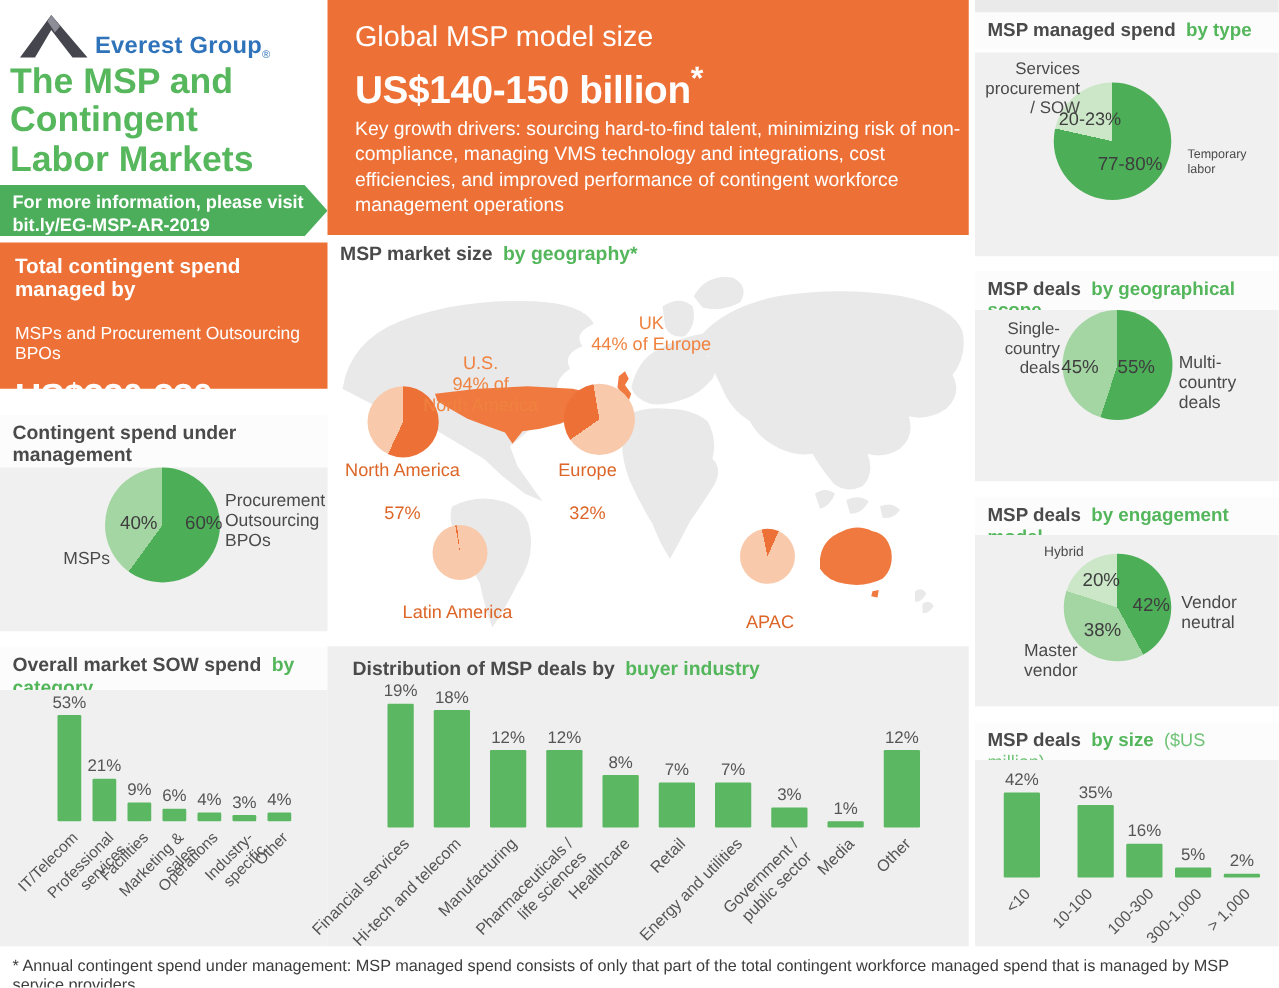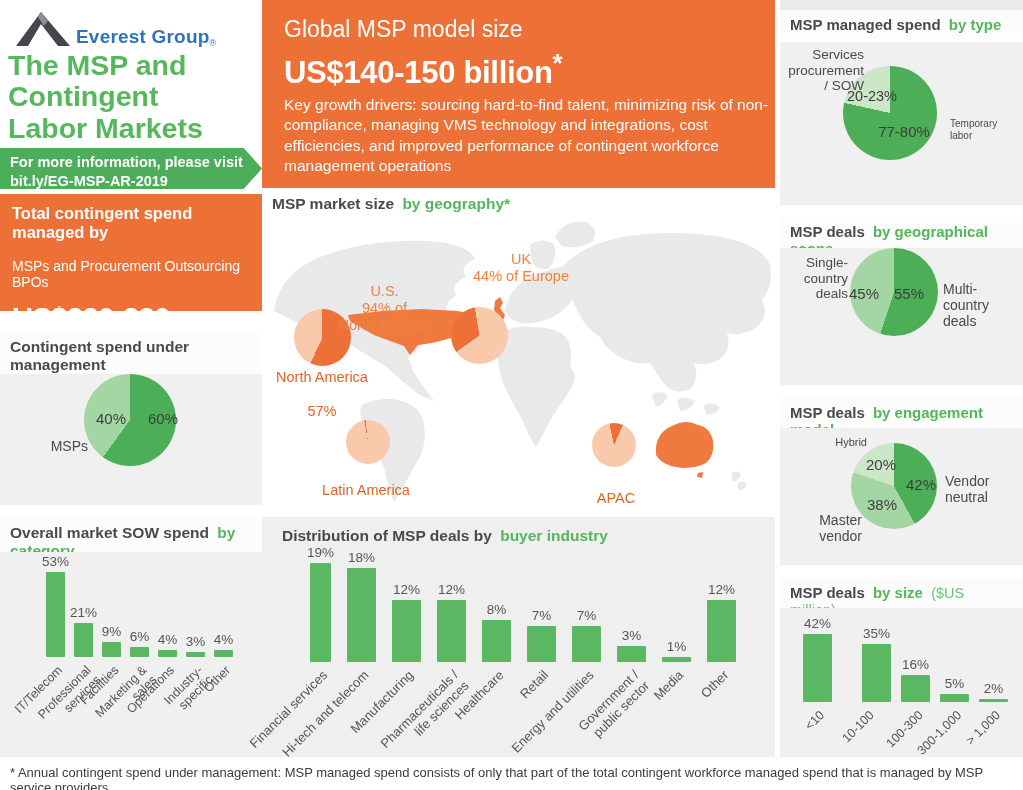--- a/index.html
+++ b/index.html
@@ -88,20 +88,21 @@
 
   <div class="abs panel-title" style="left:0;top:332px;width:262px;">
     <span class="t-dark">Contingent spend under management</span><br>
     <span class="t-green" style="margin-left:0;">by provider type</span>
   </div>
   <div class="abs panel-body" style="left:0;top:374px;width:262px;height:131px;">
     <div class="abs pie" style="left: 84px; top: 0px; width: 92px; height: 92px; background: conic-gradient(rgb(77, 174, 88) 0%, rgb(77, 174, 88) 60%, rgb(164, 214, 163) 60%, rgb(164, 214, 163) 100%);"></div>
     <div class="abs pct" style="left:88px;top:36px;width:46px;">40%</div>
     <div class="abs pct" style="left:140px;top:36px;width:46px;">60%</div>
     <div class="abs pie-lbl" style="left:36px;top:64px;width:52px;text-align:right;">MSPs</div>
+    <div class="abs pie-lbl" style="left:180px;top:18px;width:84px;">Procurement Outsourcing BPOs</div>
   </div>
 
   <div class="abs panel-title" style="left:0;top:518px;width:262px;">
     <span class="t-dark">Overall market SOW spend</span>
     <span class="t-green">by category</span>
   </div>
   <div class="abs panel-body" style="left:0;top:552px;width:262px;height:205px;">
     <div class="abs bars" style="left:46px;top:2px;height:103px;gap:9px;">
         <div class="bar-col" style="width: 19px;">
           <div class="bar-val">53%</div>
@@ -183,20 +184,24 @@
     <div class="abs callout" style="left:60px;top:32px;width:125px;margin-top:36px;">U.S.
 94% of
 North America</div>
     <div class="abs callout" style="left:200px;top:36px;width:118px;">UK
 44% of Europe</div>
 
     <div class="abs geo-name" style="left:0px;top:137px;width:120px;">
       <div>North America</div>
       <div>57%</div>
     </div>
+    <div class="abs geo-name" style="left:148px;top:137px;width:120px;">
+      <div>Europe</div>
+      <div>32%</div>
+    </div>
     <div class="abs geo-name" style="left:294px;top:258px;width:120px;">
       <div>APAC</div>
       <div>10%</div>
     </div>
     <div class="abs geo-name" style="left:44px;top:250px;width:120px;">
       <div>Latin America</div>
       <div>1%</div>
     </div>
   </div>
 

